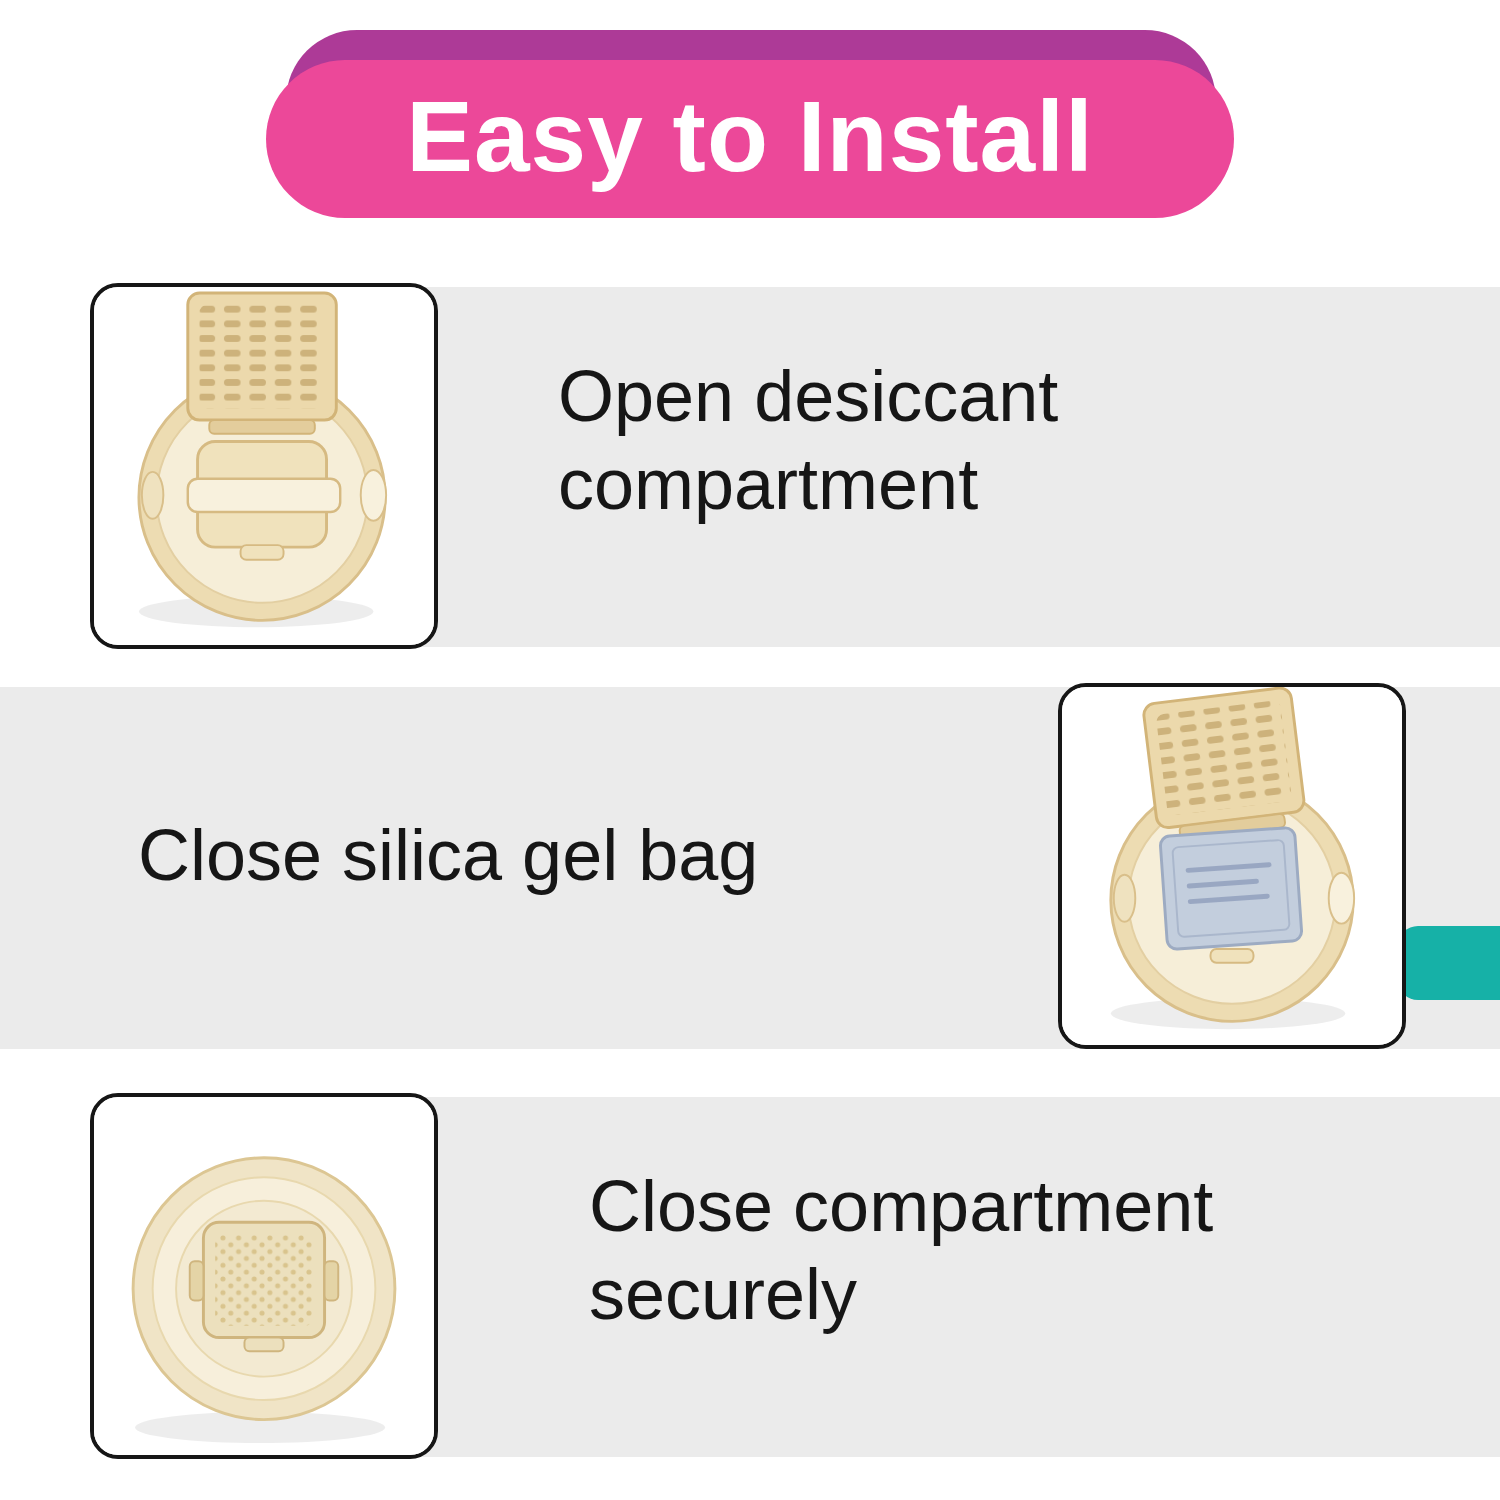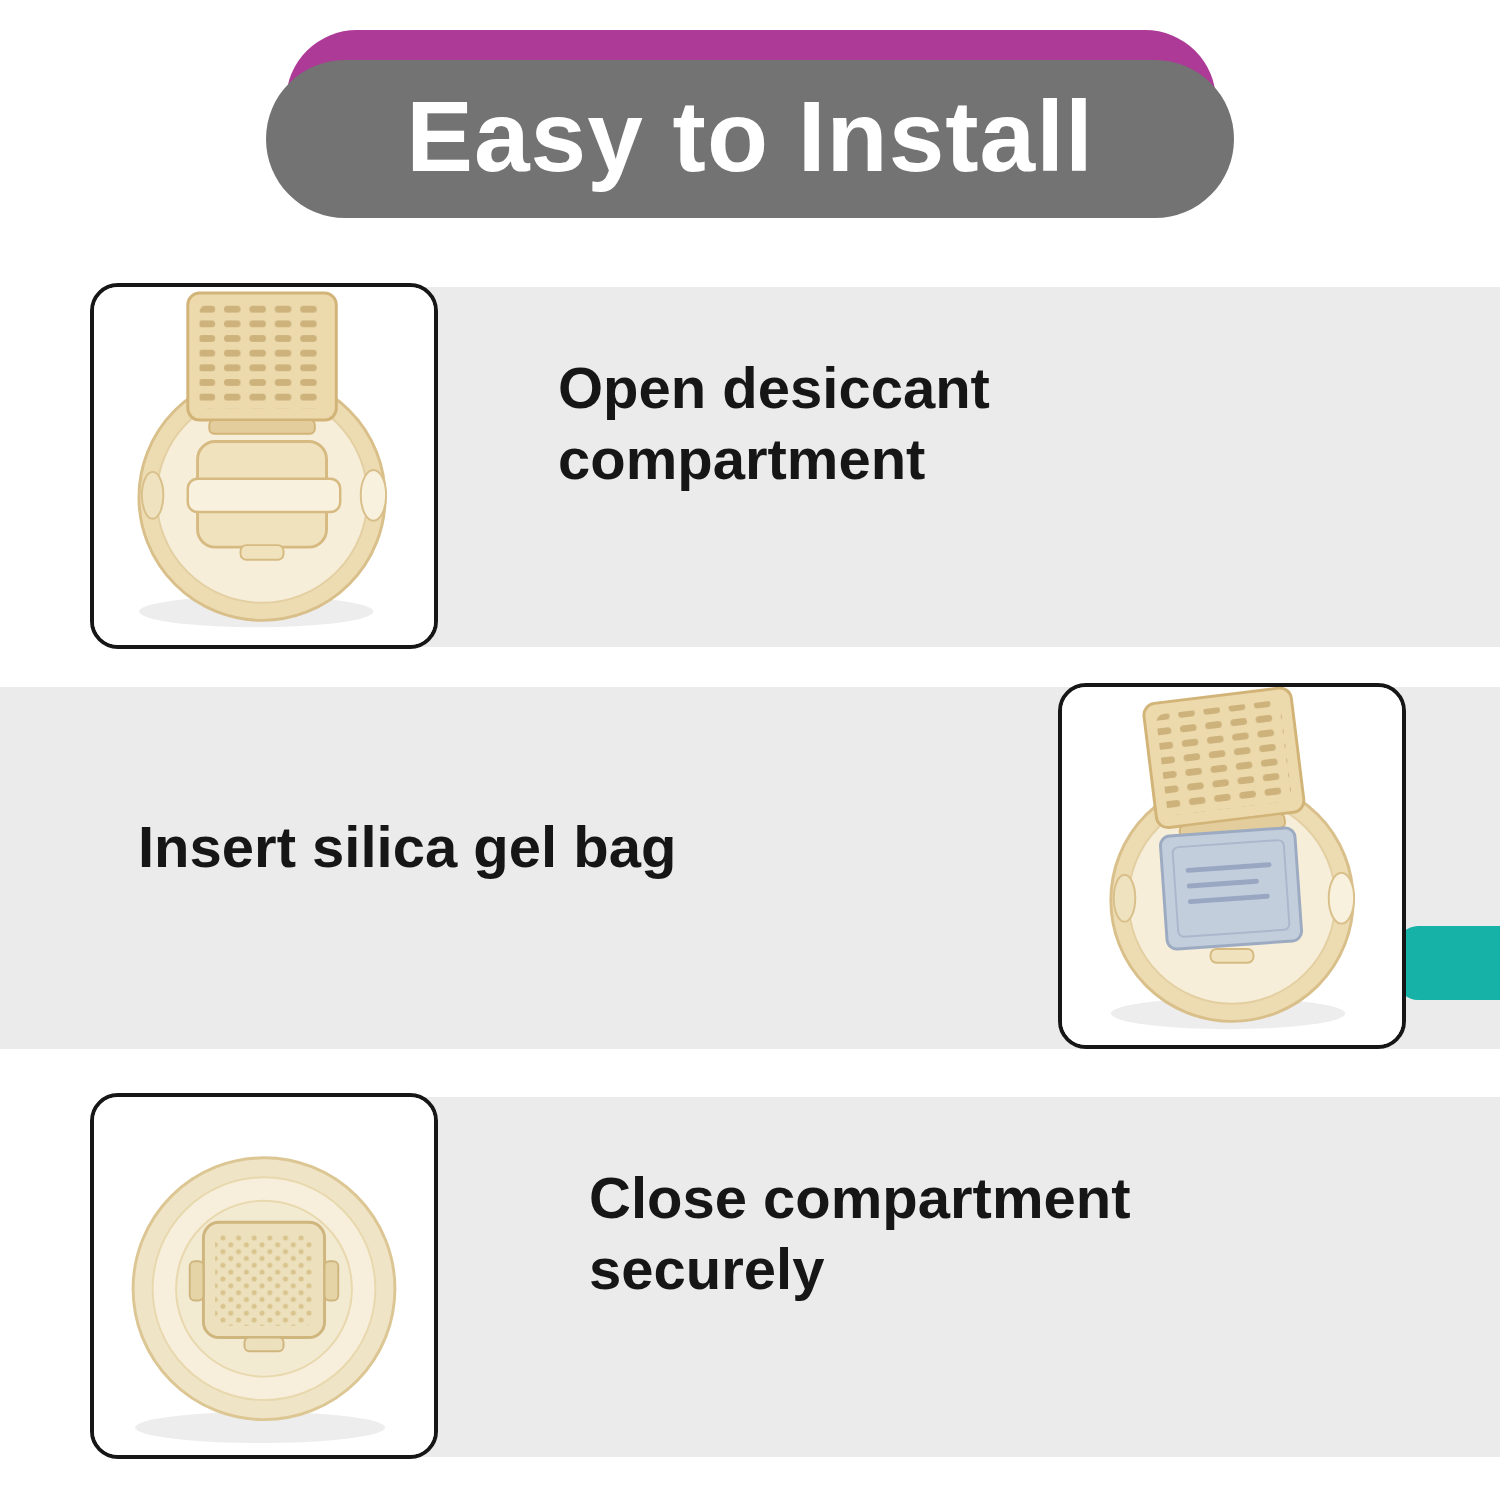--- a/index.html
+++ b/index.html
@@ -15,21 +15,21 @@
   }
 
   
   .pill { position: absolute; border-radius: 999px; }
   .pill-purple {
     left: 286px; top: 30px; width: 930px; height: 142px;
     background: #ad3a97;
   }
   .pill-teal {
     left: 266px; top: 60px; width: 968px; height: 158px;
-    background: #737373;
+    background: #ec4899;
     display: flex; align-items: center; justify-content: center;
   }
   .pill-teal h1 {
     color: #ffffff;
     font-size: 100px;
     font-weight: bold;
     letter-spacing: 1px;
     transform: translateY(-3px);
   }
 
@@ -50,22 +50,22 @@
     z-index: 3;
   }
   .photo-1 { left: 90px;   top: 283px;  }
   .photo-2 { left: 1058px; top: 683px;  }
   .photo-3 { left: 90px;   top: 1093px; }
   .photo-card svg { display: block; width: 100%; height: 100%; }
 
   
   .step-label {
     position: absolute;
-    font-weight: bold;
-    font-size: 58px;
+    font-weight: normal;
+    font-size: 72px;
     line-height: 1.22;
     white-space: pre-line;
     color: #161616;
     z-index: 2;
   }
   .label-1 { left: 558px; top: 353px;  }
   .label-2 { left: 138px; top: 812px;  }
   .label-3 { left: 589px; top: 1163px; }
 
   
@@ -120,21 +120,21 @@
         </g>
       </svg>
     </div>
     <p class="step-label label-1">Open desiccant
 compartment</p>
   </section>
 
   <section>
     <div class="band band-2"></div>
     <div class="teal-tab"></div>
-    <p class="step-label label-2">Insert silica gel bag</p>
+    <p class="step-label label-2">Close silica gel bag</p>
     <div class="photo-card photo-2">
       <svg viewBox="0 0 348 366" aria-hidden="true">
         <defs>
           <pattern id="slots2" width="26" height="15" patternUnits="userSpaceOnUse">
             <rect x="3" y="4" width="17" height="7" rx="3.5" fill="#cdb27b"></rect>
           </pattern>
         </defs>
         <rect width="348" height="366" fill="#ffffff"></rect>
         <ellipse cx="170" cy="334" rx="120" ry="16" fill="rgba(0,0,0,0.07)"></ellipse>
 

